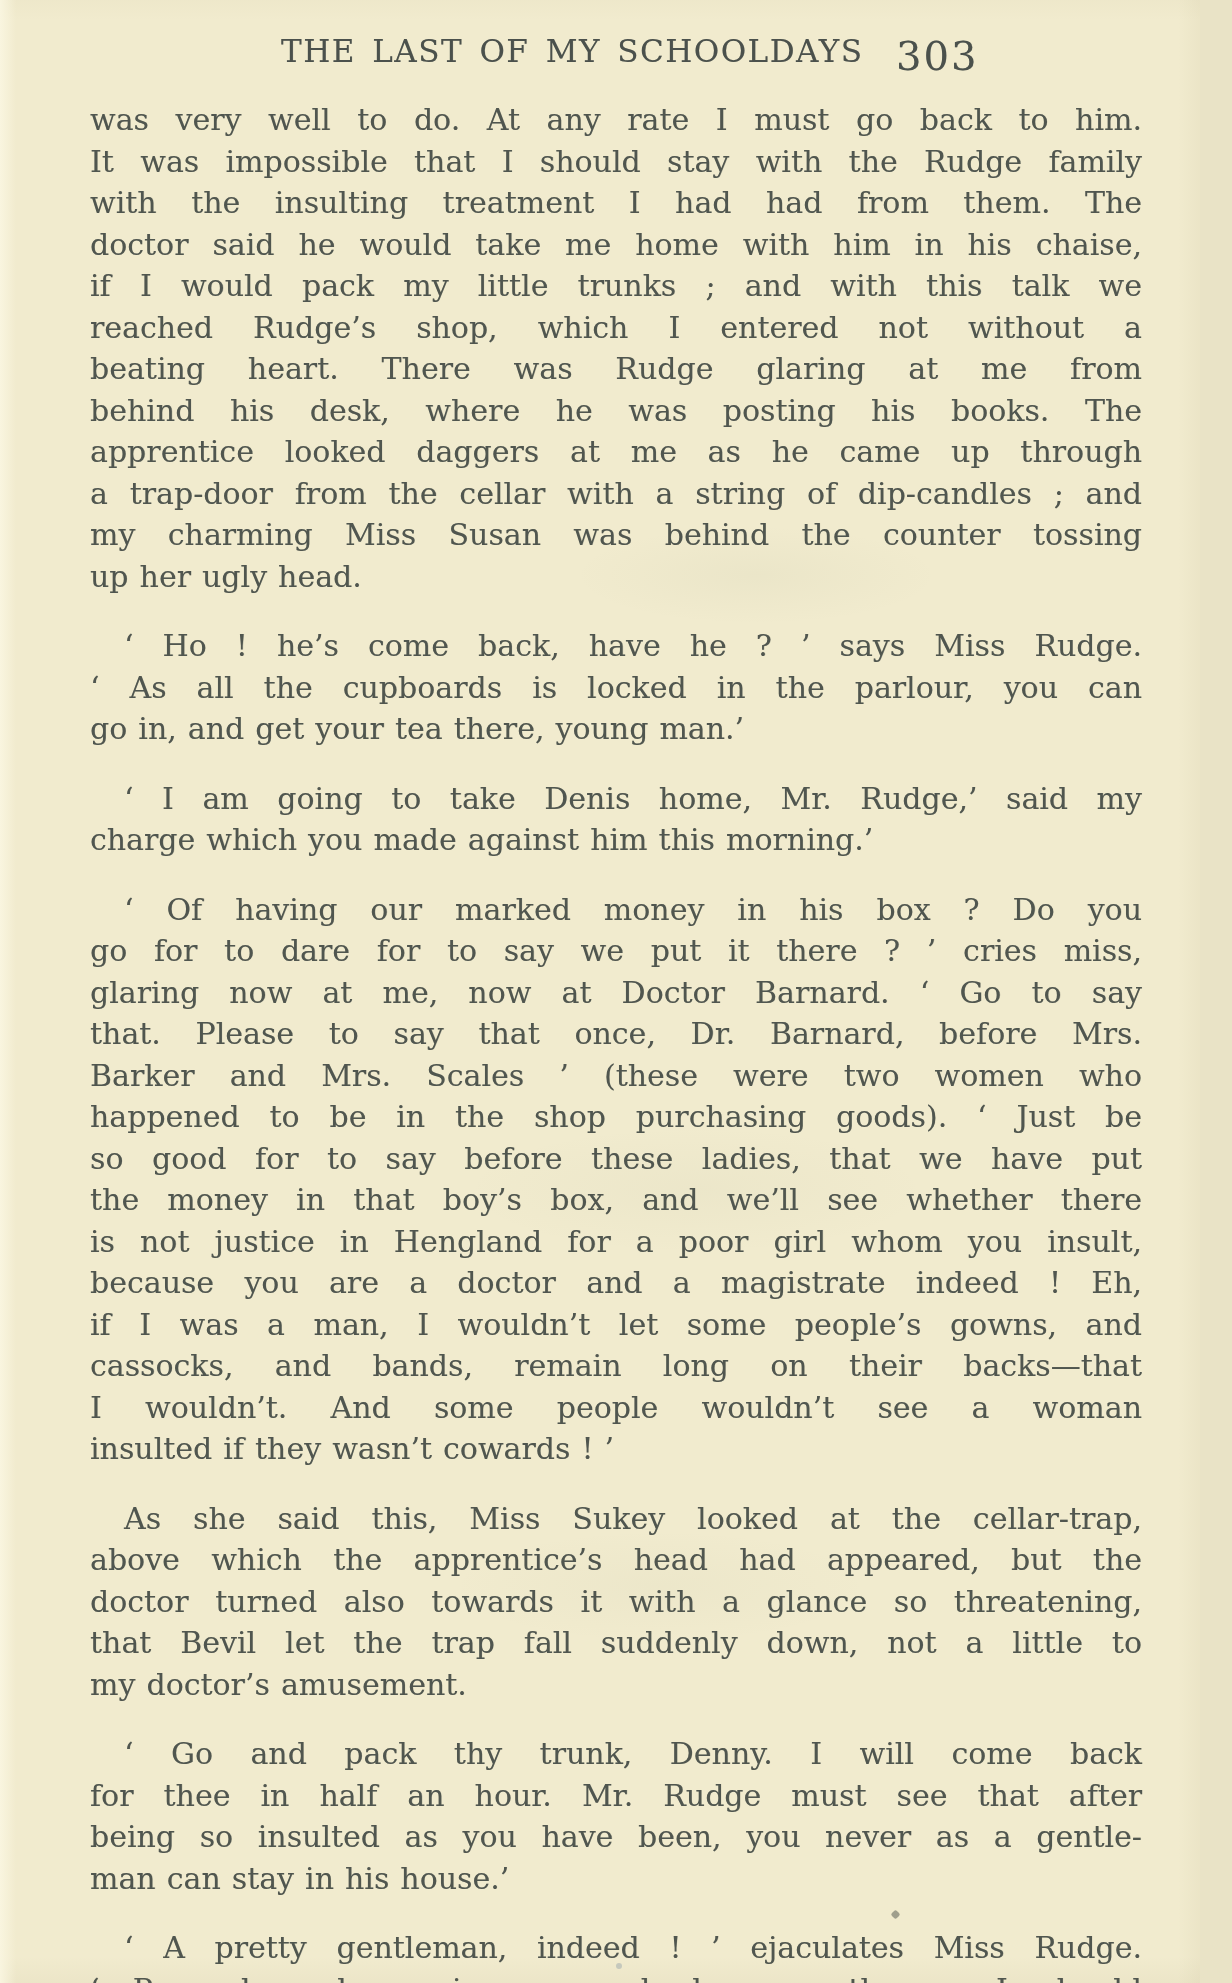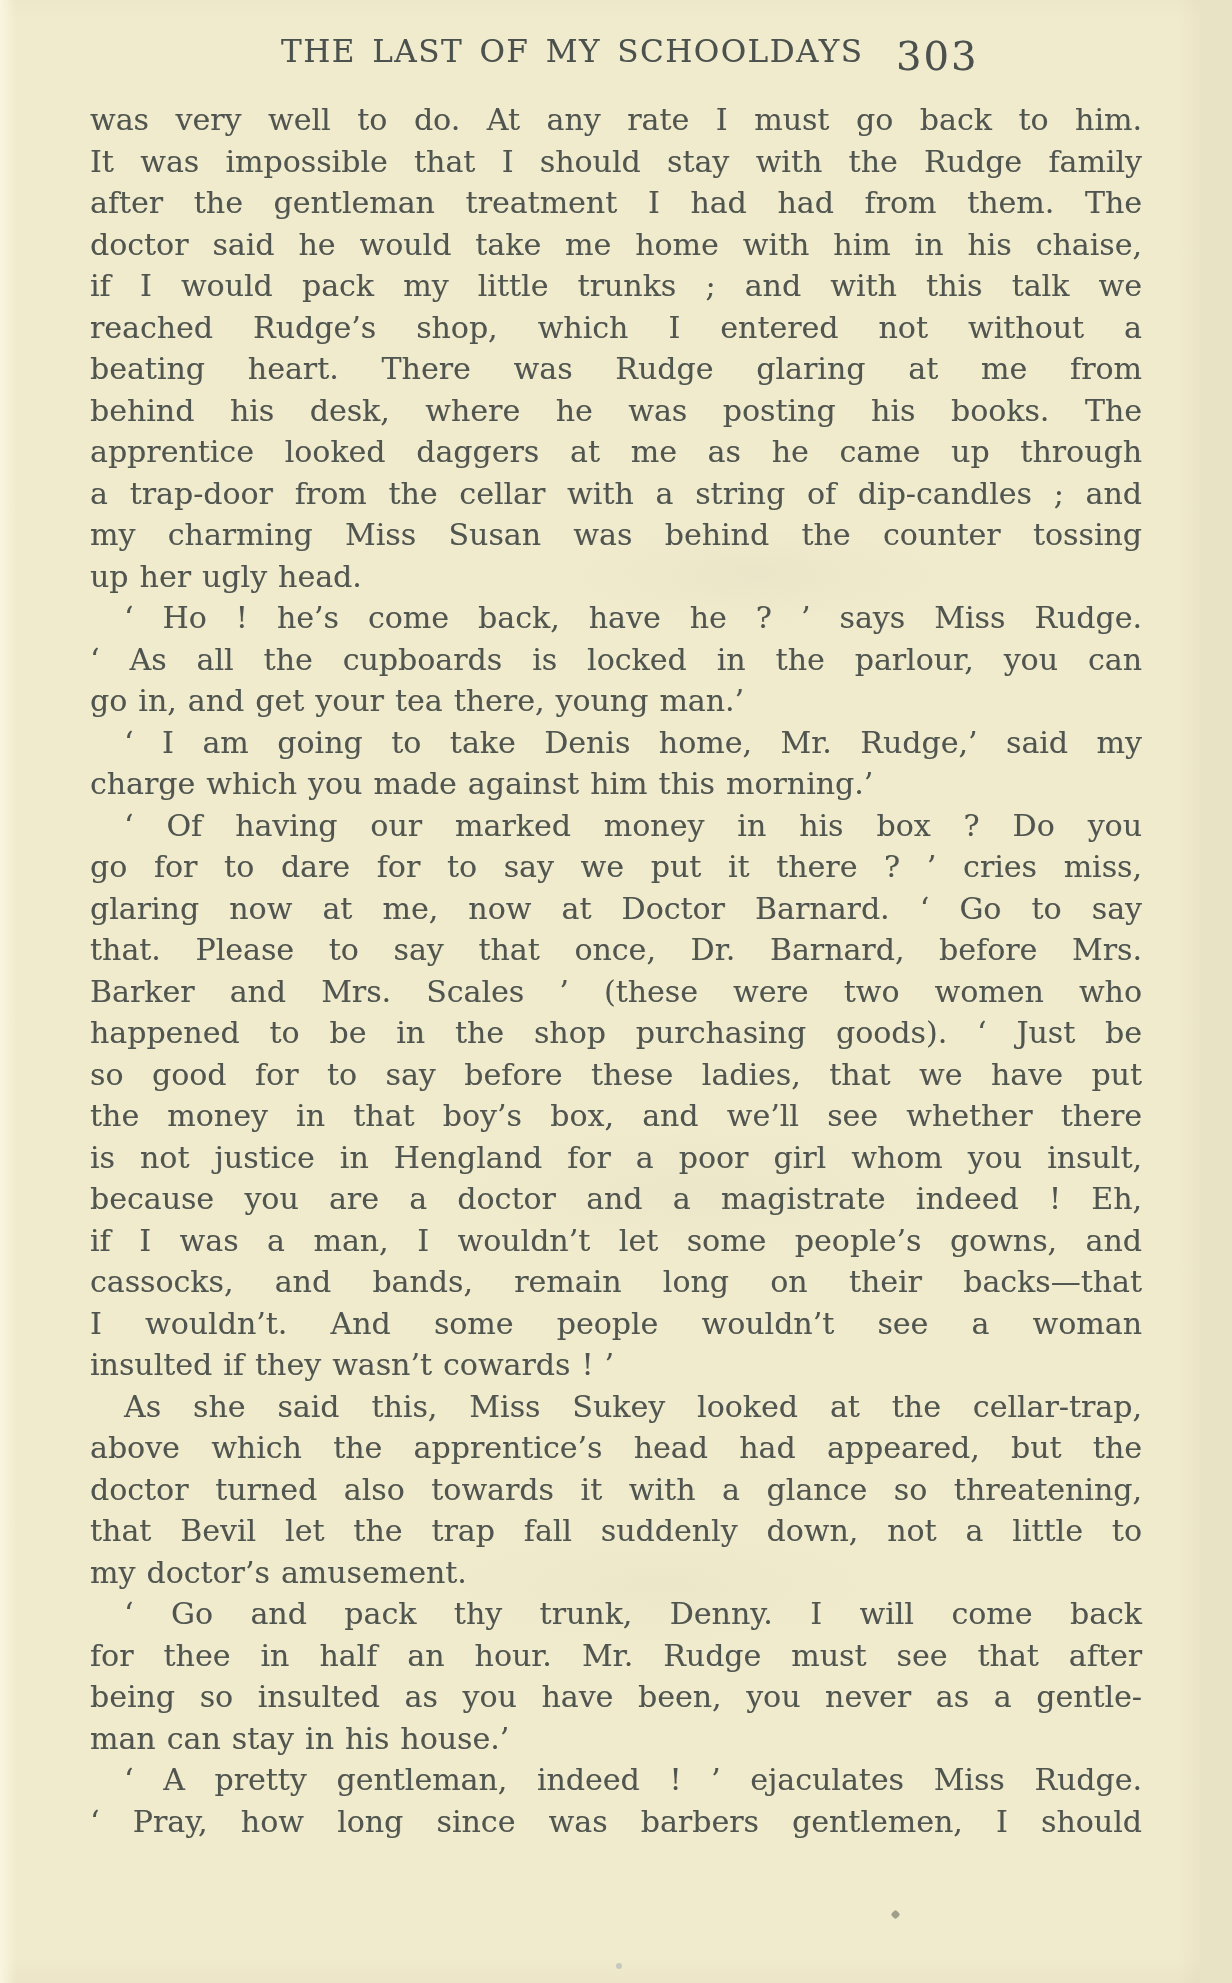--- a/index.html
+++ b/index.html
@@ -43,21 +43,21 @@
     color: #50564f;
     word-spacing: 1.5px;
     text-shadow: 0.3px 0.3px 0.5px rgba(80,86,80,0.3);
   }
   .para { margin: 0; padding: 0; }
   .line {
     display: block;
     text-align: justify;
     text-align-last: justify;
   }
-  .line.first { text-indent: 34px; }
+  .line.first { text-indent: 34px; margin-top: 28px; }
   .line.last { text-align-last: left; }
   .speck { position: absolute; }
   .speck-a {
     left: 892px; top: 1911px; width: 7px; height: 7px;
     background: rgba(92,97,87,0.55); border-radius: 2px; transform: rotate(45deg);
   }
   .speck-b {
     left: 616px; top: 1963px; width: 6px; height: 6px;
     background: rgba(120,140,160,0.35); border-radius: 50%;
   }
@@ -70,21 +70,21 @@
   <header class="running-head">
     <span class="rh-title">THE LAST OF MY SCHOOLDAYS</span>
     <span class="rh-num">303</span>
   </header>
 
   <main class="textblock">
 
     <p class="para">
       <span class="line">was very well to do.  At any rate I must go back to him.</span>
       <span class="line">It was impossible that I should stay with the Rudge family</span>
-      <span class="line">after the gentleman treatment I had had from them.  The</span>
+      <span class="line">with the insulting treatment I had had from them.  The</span>
       <span class="line">doctor said he would take me home with him in his chaise,</span>
       <span class="line">if I would pack my little trunks ; and with this talk we</span>
       <span class="line">reached Rudge’s shop, which I entered not without a</span>
       <span class="line">beating heart.  There was Rudge glaring at me from</span>
       <span class="line">behind his desk, where he was posting his books.  The</span>
       <span class="line">apprentice looked daggers at me as he came up through</span>
       <span class="line">a trap-door from the cellar with a string of dip-candles ; and</span>
       <span class="line">my charming Miss Susan was behind the counter tossing</span>
       <span class="line last">up her ugly head.</span>
     </p>

